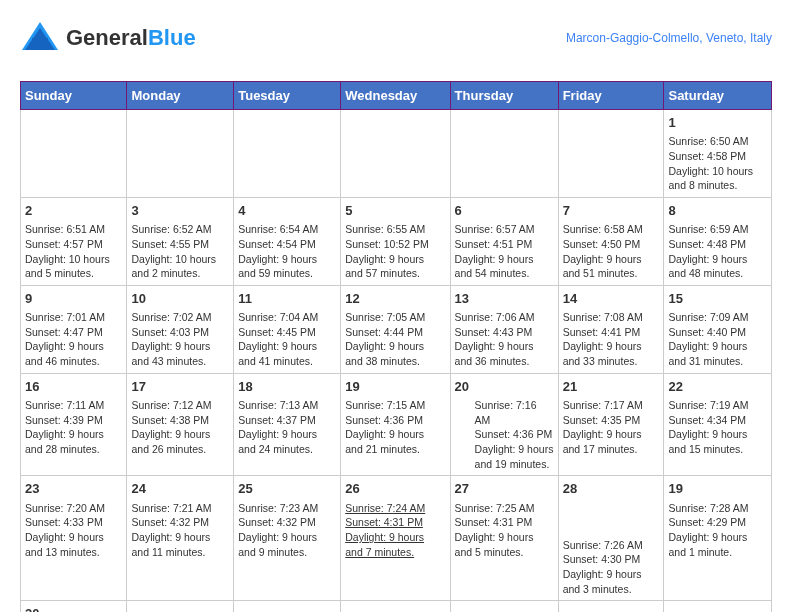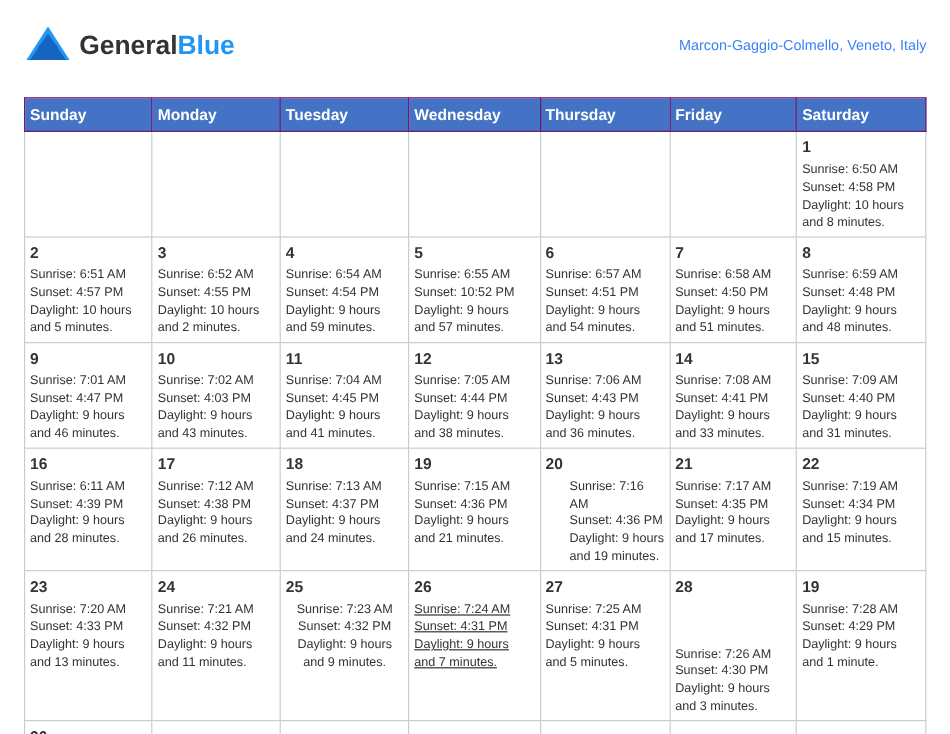--- a/index.html
+++ b/index.html
@@ -230,21 +230,21 @@
           <span class="day-number">15</span>
           <div class="day-info" style="white-space: pre-line;">Sunrise: 7:09 AM
 Sunset: 4:40 PM
 Daylight: 9 hours
 and 31 minutes.</div>
         </td>
       </tr>
       <tr>
         <td>
           <span class="day-number">16</span>
-          <div class="day-info" style="white-space: pre-line;">Sunrise: 6:11 AM
+          <div class="day-info" style="white-space: pre-line;">Sunrise: 7:11 AM
 Sunset: 4:39 PM
 Daylight: 9 hours
 and 28 minutes.</div>
         </td>
         <td>
           <span class="day-number">17</span>
           <div class="day-info" style="white-space: pre-line;">Sunrise: 7:12 AM
 Sunset: 4:38 PM
 Daylight: 9 hours
 and 26 minutes.</div>
@@ -295,21 +295,21 @@
         </td>
         <td>
           <span class="day-number">24</span>
           <div class="day-info" style="white-space: pre-line;">Sunrise: 7:21 AM
 Sunset: 4:32 PM
 Daylight: 9 hours
 and 11 minutes.</div>
         </td>
         <td>
           <span class="day-number">25</span>
-          <div class="day-info" style="white-space: pre-line; text-align: center;">Sunrise: 7:23 AM
+          <div class="day-info" style="white-space: pre-line;">Sunrise: 7:23 AM
 Sunset: 4:32 PM
 Daylight: 9 hours
 and 9 minutes.</div>
         </td>
         <td>
           <span class="day-number">26</span>
           <div class="day-info" style="white-space: pre-line; text-decoration: underline;">Sunrise: 7:24 AM
 Sunset: 4:31 PM
 Daylight: 9 hours
 and 7 minutes.</div>

